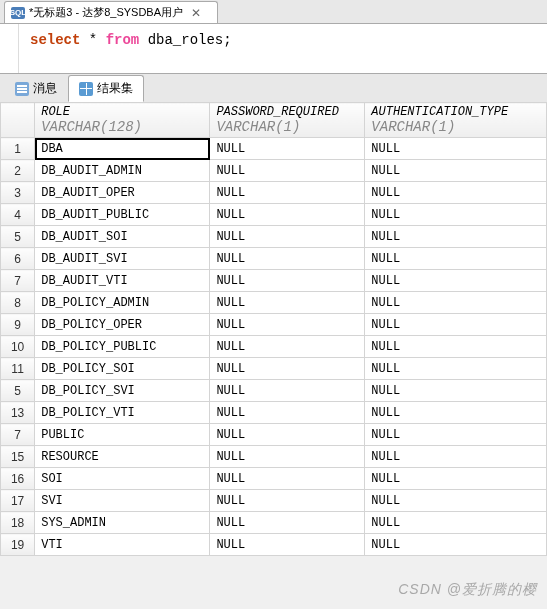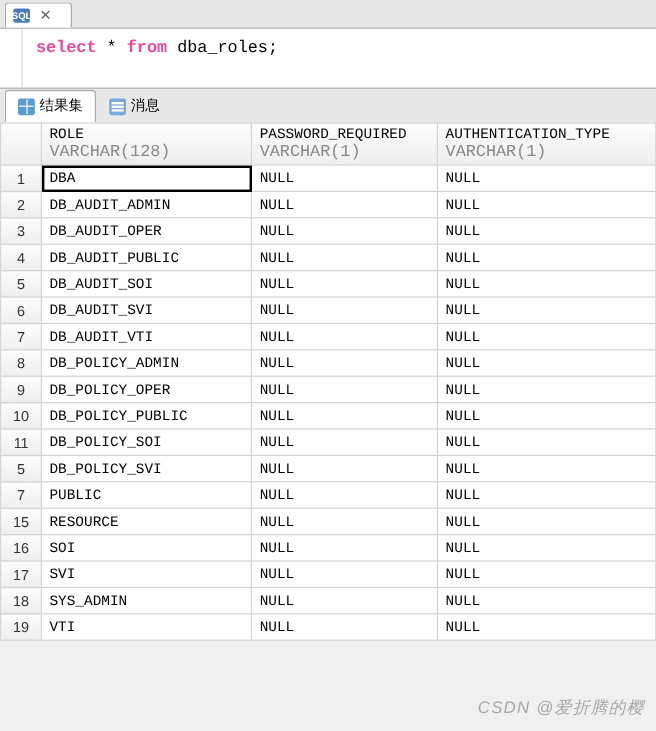--- a/index.html
+++ b/index.html
@@ -4,68 +4,69 @@
 <style>
 * { margin: 0; padding: 0; box-sizing: border-box; }
 body { font-family: "Microsoft YaHei", Tahoma, Arial, sans-serif; font-size: 12px; background: #f0f0f0; color: #000; width: 547px; height: 609px; overflow: hidden; position: relative; }
 .editor-tabs { background: #e8e8e8; height: 24px; display: flex; align-items: flex-end; border-bottom: 1px solid #aaa; padding-left: 4px; }
 .editor-tab { background: #fff; border: 1px solid #aaa; border-bottom: none; padding: 3px 16px 3px 6px; display: flex; align-items: center; gap: 4px; font-size: 11px; border-radius: 3px 3px 0 0; }
 .sql-icon { width: 14px; height: 12px; background: #4a7db8; color: #fff; font-size: 8px; font-weight: bold; display: inline-flex; align-items: center; justify-content: center; border-radius: 2px; }
 .close-x { color: #666; font-size: 12px; margin-left: 4px; }
 .sql-editor { background: #fff; padding: 8px 8px 16px 30px; border-bottom: 1px solid #aaa; min-height: 50px; position: relative; }
 .sql-editor::before { content: ''; position: absolute; left: 18px; top: 0; bottom: 0; width: 1px; background: #ddd; }
 .sql-line { font-family: "Courier New", monospace; font-size: 14px; white-space: pre; }
-.kw-select { color: #ec4899; font-weight: bold; }
+.kw-select { color: #c2410c; font-weight: bold; }
 .kw-star { color: #000; }
 .kw-from { color: #ec4899; font-weight: bold; }
 .kw-table { color: #000; }
 .result-tabs { background: #e8e8e8; height: 28px; display: flex; align-items: flex-end; padding-left: 4px; padding-top: 4px; }
 .result-tab { padding: 4px 10px; display: flex; align-items: center; gap: 4px; font-size: 12px; border: 1px solid transparent; }
 .result-tab.active { background: #fff; border: 1px solid #aaa; border-bottom: 1px solid #fff; border-radius: 3px 3px 0 0; }
 .msg-icon { width: 14px; height: 14px; background: #7aa8d8; border-radius: 2px; display: inline-block; position: relative; }
 .msg-icon::after { content: ''; position: absolute; left: 2px; top: 3px; right: 2px; height: 2px; background: #fff; box-shadow: 0 3px 0 #fff, 0 6px 0 #fff; }
 .grid-icon { width: 14px; height: 14px; background: #5a9bd3; border-radius: 2px; display: inline-block; position: relative; }
 .grid-icon::after { content: ''; position: absolute; inset: 1px; background: linear-gradient(#fff,#fff) center/100% 1px no-repeat, linear-gradient(#fff,#fff) center/1px 100% no-repeat; }
 .results-grid { background: #fff; }
 table { border-collapse: collapse; width: 100%; table-layout: fixed; }
 th, td { border: 1px solid #d4d4d4; text-align: left; font-family: "Courier New", monospace; font-size: 12px; }
-th { background: linear-gradient(#fdfdfd, #eeeeee); font-weight: normal; padding: 2px 6px; }
+th { background: linear-gradient(#fdfdfd, #eeeeee); font-weight: normal; padding: 2px 6px; font-style: italic; }
 th .col-name { color: #000; }
 th .col-type { color: #888; font-size: 14px; }
 td { padding: 2px 6px; height: 22px; background: #fff; }
 .rownum { background: linear-gradient(#fdfdfd, #eeeeee); text-align: center; width: 32px; font-family: Tahoma, Arial; color: #333; }
 th.rownum-header { width: 32px; background: linear-gradient(#fdfdfd, #eeeeee); }
 .col-role { width: 164px; }
 .col-pwd { width: 145px; }
 .col-auth { width: 170px; }
 tr.selected td.cell-role { outline: 2px solid #000; outline-offset: -2px; }
 .watermark { position: absolute; right: 10px; bottom: 10px; color: rgba(120,120,120,0.6); font-size: 14px; font-style: italic; letter-spacing: 1px; pointer-events: none; }
 </style>
 </head>
 <body>
 
 <div class="editor-tabs">
   <div class="editor-tab">
     <span class="sql-icon">SQL</span>
+    <span>*无标题3 - 达梦8_SYSDBA用户</span>
     <span class="close-x">✕</span>
   </div>
 </div>
 
 <div class="sql-editor">
   <div class="sql-line"><span class="kw-select">select</span>&nbsp;<span class="kw-star">*</span>&nbsp;<span class="kw-from">from</span>&nbsp;<span class="kw-table">dba_roles</span><span>;</span></div>
 </div>
 
 <div class="result-tabs">
+  <div class="result-tab">
+    <span class="msg-icon"></span>
+    <span>消息</span>
+  </div>
   <div class="result-tab active">
     <span class="grid-icon"></span>
     <span>结果集</span>
-  </div>
-  <div class="result-tab">
-    <span class="msg-icon"></span>
-    <span>消息</span>
   </div>
 </div>
 
 <div class="results-grid">
   <table>
     <colgroup>
       <col class="rownum">
         <col class="col-role">
         <col class="col-pwd">
         <col class="col-auth">
@@ -154,20 +155,26 @@
           <td>NULL</td>
           <td>NULL</td>
         </tr>
         <tr>
           <td class="rownum">5</td>
           <td class="cell-role">DB_POLICY_SVI</td>
           <td>NULL</td>
           <td>NULL</td>
         </tr>
         <tr>
+          <td class="rownum">13</td>
+          <td class="cell-role">DB_POLICY_VTI</td>
+          <td>NULL</td>
+          <td>NULL</td>
+        </tr>
+        <tr>
           <td class="rownum">7</td>
           <td class="cell-role">PUBLIC</td>
           <td>NULL</td>
           <td>NULL</td>
         </tr>
         <tr>
           <td class="rownum">15</td>
           <td class="cell-role">RESOURCE</td>
           <td>NULL</td>
           <td>NULL</td>

